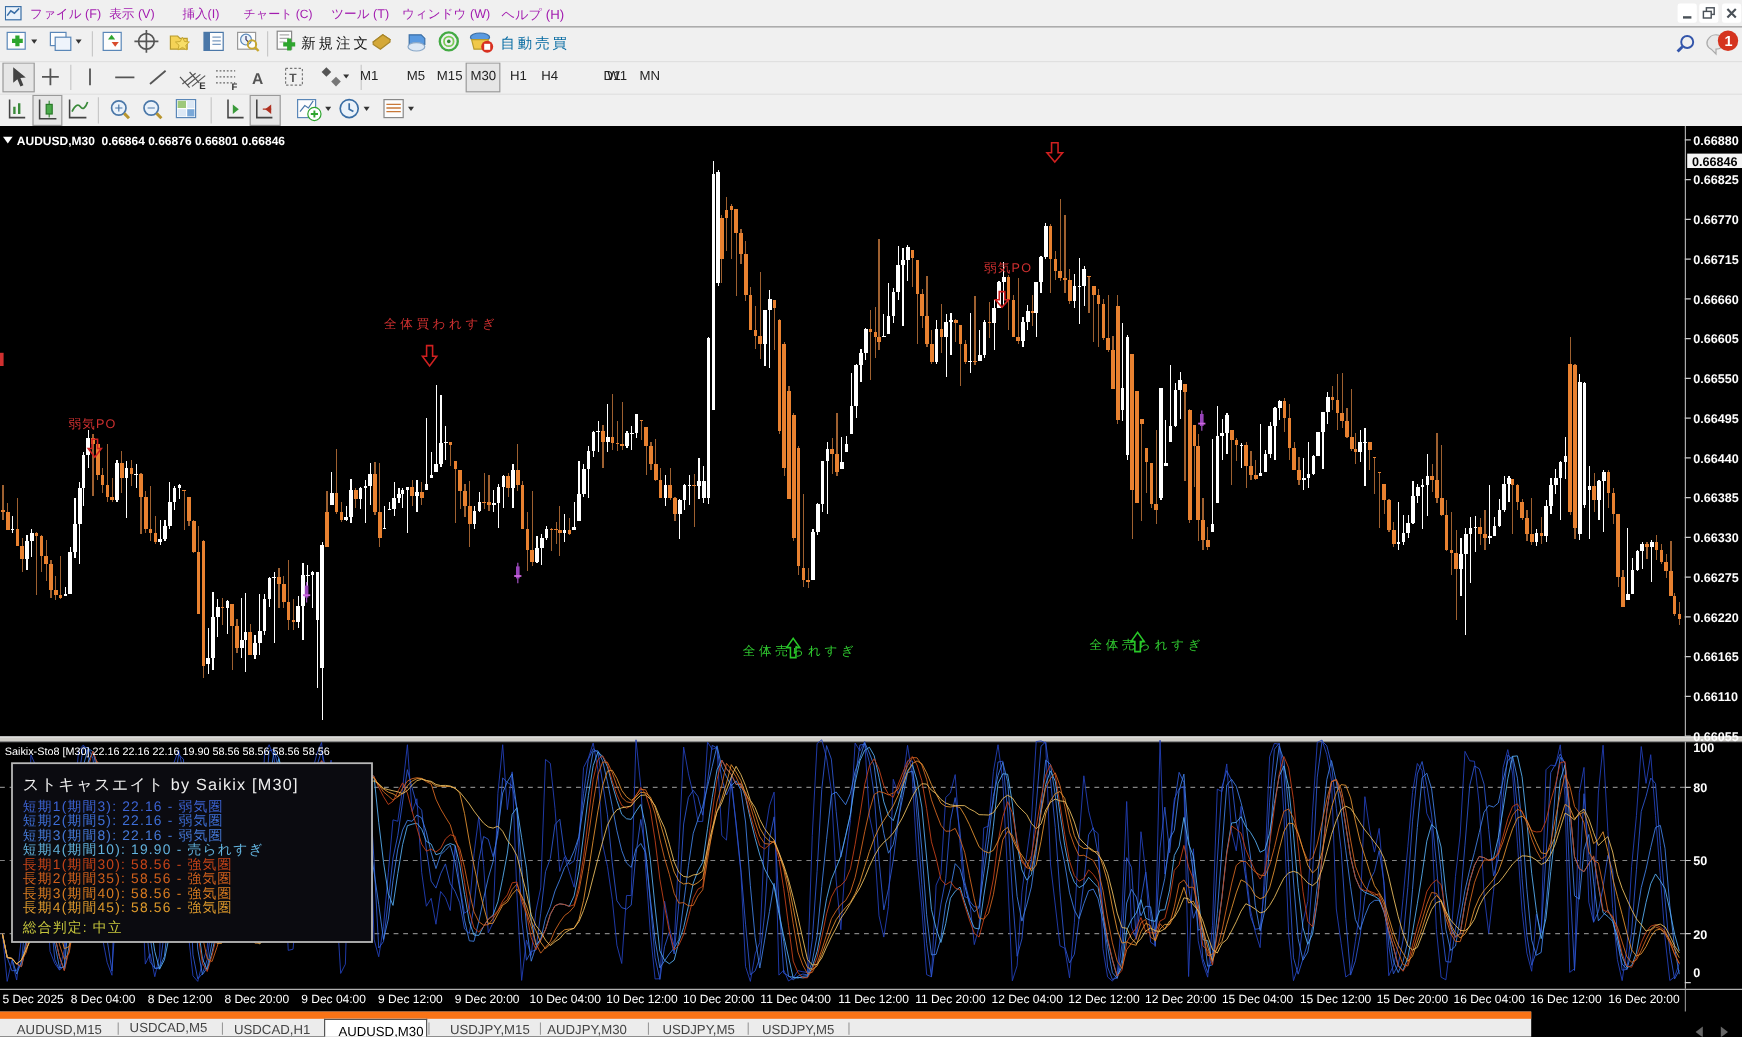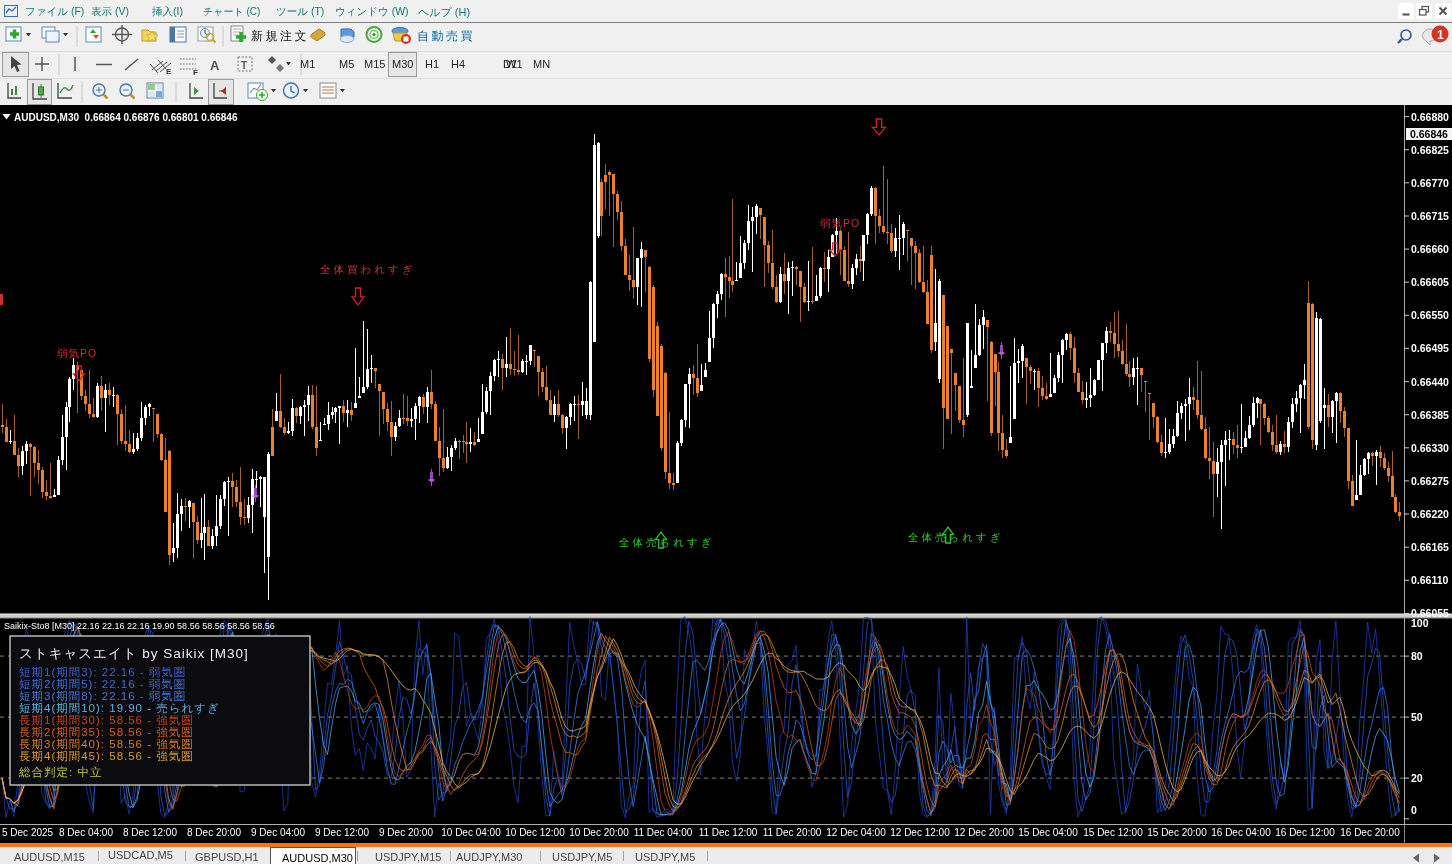--- a/index.html
+++ b/index.html
@@ -830,21 +830,21 @@
 <text x="984" y="836" fill="#ffffff" font-size="10" text-anchor="middle">12 Dec 20:00</text>
 <text x="1048" y="836" fill="#ffffff" font-size="10" text-anchor="middle">15 Dec 04:00</text>
 <text x="1113" y="836" fill="#ffffff" font-size="10" text-anchor="middle">15 Dec 12:00</text>
 <text x="1177" y="836" fill="#ffffff" font-size="10" text-anchor="middle">15 Dec 20:00</text>
 <text x="1241" y="836" fill="#ffffff" font-size="10" text-anchor="middle">16 Dec 04:00</text>
 <text x="1305" y="836" fill="#ffffff" font-size="10" text-anchor="middle">16 Dec 12:00</text>
 <text x="1370" y="836" fill="#ffffff" font-size="10" text-anchor="middle">16 Dec 20:00</text>
 </svg>
 
 <div style="position:absolute;left:0;top:0;width:1452px;height:105px;background:#f0f0f0">
- <div style="position:absolute;left:0;top:0;width:1452px;height:22px;background:#f0f0f0;font-size:12px;color:#0f766e">
+ <div style="position:absolute;left:0;top:0;width:1452px;height:22px;background:#f0f0f0;font-size:12px;color:#a21caf">
   <svg width="16" height="16" style="position:absolute;left:4px;top:3px">
         <rect x="0.5" y="2.5" width="13" height="11" fill="#eaf2fa" stroke="#3a6ea5"></rect>
         <polyline points="2,10 5,6 8,8 12,4" stroke="#3a6ea5" stroke-width="1.3" fill="none"></polyline>
       </svg>
   <span style="position:absolute;left:25px;top:5px;font-size:10.5px">ファイル (F)</span>
       <span style="position:absolute;left:91px;top:5px;font-size:10.5px">表示 (V)</span>
       <span style="position:absolute;left:152px;top:5px;font-size:10.5px">挿入(I)</span>
       <span style="position:absolute;left:203px;top:5px;font-size:10px">チャート (C)</span>
       <span style="position:absolute;left:276px;top:5px;font-size:10.5px">ツール (T)</span>
       <span style="position:absolute;left:335px;top:5px;font-size:10.5px">ウィンドウ (W)</span>
@@ -995,24 +995,24 @@
    <path d="M271 10 l5 0 l-2.5 3.5 z" fill="#333"></path>
    <circle cx="291" cy="11.5" r="7.5" fill="#eaf2fa" stroke="#3a6ea5" stroke-width="1.4"></circle>
         <path d="M291 7 v5 l3.5 2" stroke="#3a6ea5" stroke-width="1.4" fill="none"></path>
    <path d="M303 10 l5 0 l-2.5 3.5 z" fill="#333"></path>
    <rect x="320" y="4" width="16" height="15" fill="#fdfdfd" stroke="#888"></rect>
         <path d="M322 8 h12 M322 11 h12 M322 14 h12" stroke="#c87838" stroke-width="1.2"></path>
    <path d="M340 10 l5 0 l-2.5 3.5 z" fill="#333"></path>
   </svg>
  </div>
 </div>
-<div style="position:absolute;left:0;top:843px;width:1452px;height:21px;background:#ececec;border-top:4px solid #f97316;font-size:11px;color:#444">
+<div style="position:absolute;left:0;top:843px;width:1276px;height:21px;background:#ececec;border-top:6px solid #f97316;font-size:11px;color:#444">
     <span style="position:absolute;left:14px;top:4px">AUDUSD,M15</span>
     <span style="position:absolute;left:108px;top:2px">USDCAD,M5</span>
-    <span style="position:absolute;left:195px;top:4px">GBPUSD,H1</span>
+    <span style="position:absolute;left:195px;top:4px">USDCAD,H1</span>
     <span style="position:absolute;left:281px;top:4px">AUDUSD,M30</span>
     <span style="position:absolute;left:375px;top:4px">USDJPY,M15</span>
     <span style="position:absolute;left:456px;top:4px">AUDJPY,M30</span>
     <span style="position:absolute;left:552px;top:4px">USDJPY,M5</span>
     <span style="position:absolute;left:635px;top:4px">USDJPY,M5</span>
     <span style="position:absolute;left:97px;top:2px;color:#999">|</span>
     <span style="position:absolute;left:184px;top:2px;color:#999">|</span>
     <span style="position:absolute;left:270px;top:2px;color:#999">|</span>
     <span style="position:absolute;left:356px;top:2px;color:#999">|</span>
     <span style="position:absolute;left:449px;top:2px;color:#999">|</span>

